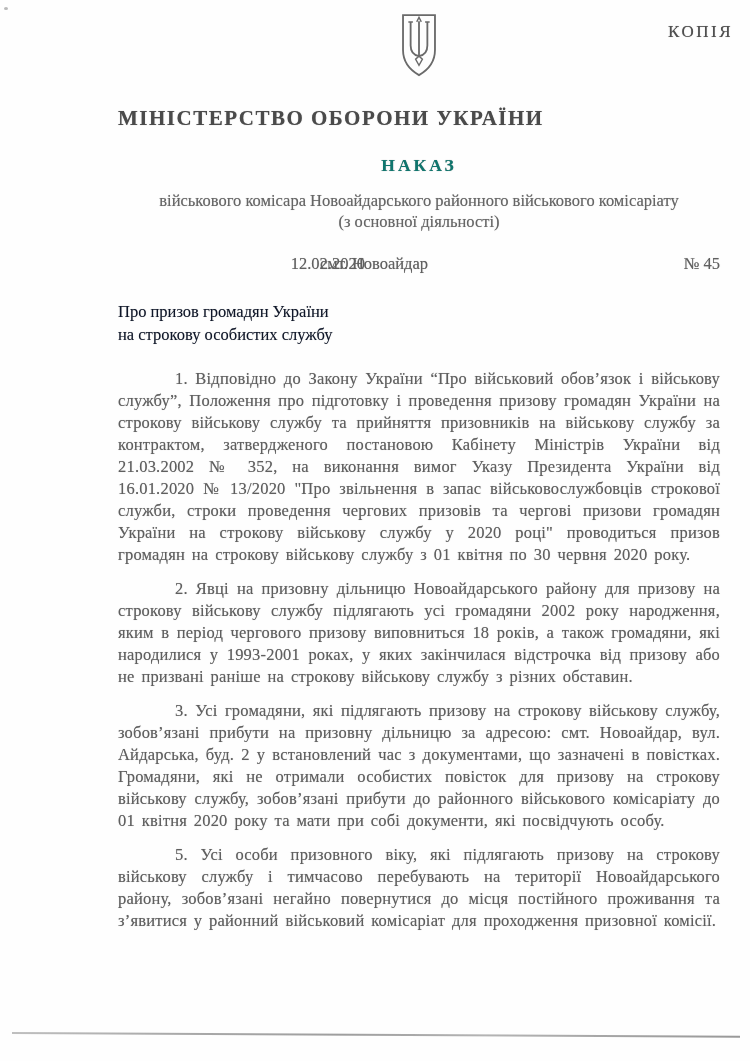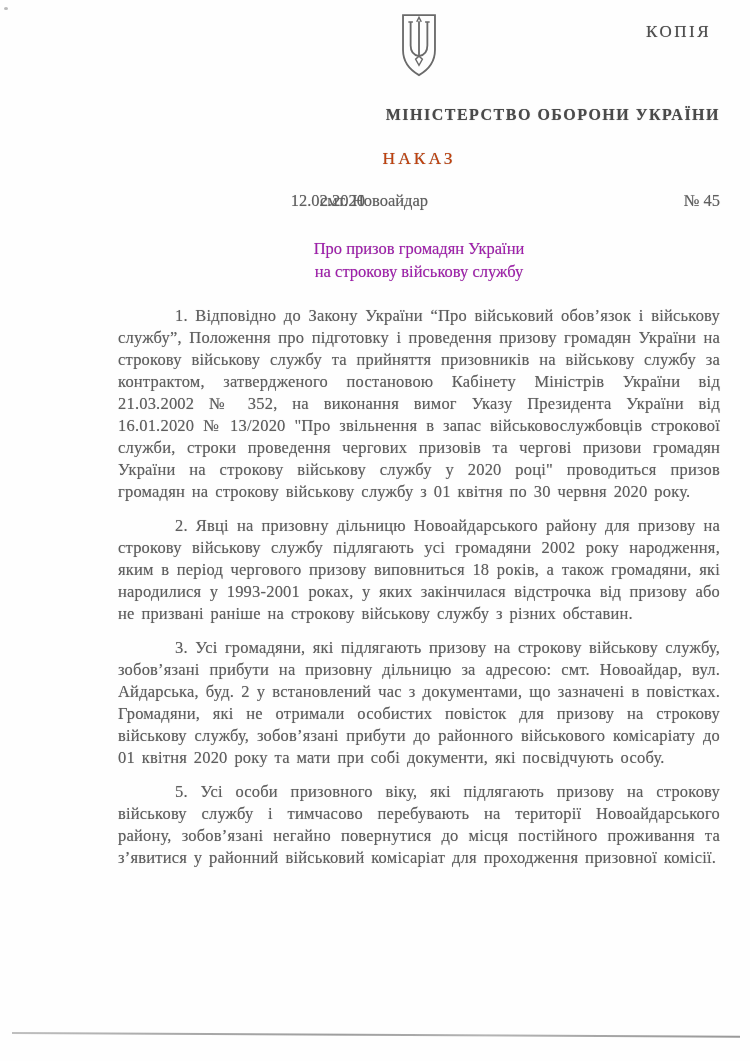--- a/index.html
+++ b/index.html
@@ -10,46 +10,46 @@
     background: #fefefe;
     overflow: hidden;
     font-family: "Liberation Serif", "DejaVu Serif", serif;
     color: #5c5c5c;
   }
   .content { padding: 0 30px 0 118px; }
 
   .copy-stamp {
     position: absolute;
     top: 22px;
-    right: 39px;
+    right: 17px;
     font-size: 17px;
     letter-spacing: 2.5px;
     color: #4f4f4f;
     text-shadow: 0 0 0.7px rgba(80,80,80,0.7);
   }
 
   .emblem-wrap { padding-top: 12px; text-align: center; height: 72px; }
   .emblem-wrap svg { display: inline-block; }
 
   .ministry-title {
     margin: 22px 0 0 0;
-    text-align: right;
-    font-size: 16px;
+    text-align: left;
+    font-size: 21px;
     font-weight: bold;
     letter-spacing: 1.5px;
     color: #4a4a4a;
     text-shadow: 0 0 0.8px rgba(70,70,70,0.6);
   }
   .doc-type {
     margin: 24px 0 0 0;
     text-align: center;
     font-size: 17.5px;
-    font-weight: normal;
+    font-weight: bold;
     letter-spacing: 3px;
-    color: #c2410c;
+    color: #0f766e;
     text-shadow: 0 0 0.8px rgba(70,70,70,0.6);
   }
   .issuer {
     margin-top: 14px;
     text-align: center;
     font-size: 16.5px;
     line-height: 21px;
     color: #666666;
     text-shadow: 0 0 0.7px rgba(100,100,100,0.55);
   }
@@ -63,23 +63,22 @@
     text-shadow: 0 0 0.7px rgba(90,90,90,0.55);
   }
   .meta-date { text-align: right; }
   .meta-place { text-align: right; position: relative; left: -45px; }
   .meta-number { text-align: right; }
 
   .subject {
     margin-top: 26px;
     font-size: 16.5px;
     line-height: 23px;
-    color: #a21caf;
+    color: #0f172a;
     text-shadow: 0 0 0.7px rgba(95,95,95,0.55);
-    text-align: center;
   }
 
   .para {
     margin: 12px 0 0 0;
     font-size: 16.5px;
     line-height: 22px;
     text-align: justify;
     text-indent: 57px;
     word-spacing: 2.5px;
     letter-spacing: 0.2px;
@@ -129,30 +128,34 @@
         <path d="M30 12 V58" fill="none" stroke="#6a6a6a" stroke-width="2.4"></path>
         <path d="M27 13 L30 7 L33 13" fill="none" stroke="#6a6a6a" stroke-width="1.8"></path>
         <path d="M30 58 L25.5 62 L30 70 L34.5 62 Z" fill="none" stroke="#6a6a6a" stroke-width="1.8"></path>
       </svg>
     </div>
 
     <h1 class="ministry-title">МІНІСТЕРСТВО ОБОРОНИ УКРАЇНИ</h1>
 
     <h2 class="doc-type">НАКАЗ</h2>
 
+    <div class="issuer">
+      <div>військового комісара Новоайдарського районного військового комісаріату</div>
+      <div>(з основної діяльності)</div>
+    </div>
 
     <div class="meta-row">
       <span class="meta-date">12.02.2020</span>
       <span class="meta-place">смт. Новоайдар</span>
       <span class="meta-number">№ 45</span>
     </div>
 
     <div class="subject">
       <div>Про призов громадян України</div>
-      <div>на строкову військову службу</div>
+      <div>на строкову особистих службу</div>
     </div>
 
     <p class="para first">1. Відповідно до Закону України “Про військовий обов’язок і військову службу”, Положення про підготовку і проведення призову громадян України на строкову військову службу та прийняття призовників на військову службу за контрактом, затвердженого постановою Кабінету Міністрів України від 21.03.2002 № 352, на виконання вимог Указу Президента України від 16.01.2020 № 13/2020 "Про звільнення в запас військовослужбовців строкової служби, строки проведення чергових призовів та чергові призови громадян України на строкову військову службу у 2020 році" проводиться призов громадян на строкову військову службу з 01 квітня по 30 червня 2020 року.</p>
     <p class="para">2. Явці на призовну дільницю Новоайдарського району для призову на строкову військову службу підлягають усі громадяни 2002 року народження, яким в період чергового призову виповниться 18 років, а також громадяни, які народилися у 1993-2001 роках, у яких закінчилася відстрочка від призову або не призвані раніше на строкову військову службу з різних обставин.</p>
     <p class="para">3. Усі громадяни, які підлягають призову на строкову військову службу, зобов’язані прибути на призовну дільницю за адресою: смт. Новоайдар, вул. Айдарська, буд. 2 у встановлений час з документами, що зазначені в повістках. Громадяни, які не отримали особистих повісток для призову на строкову військову службу, зобов’язані прибути до районного військового комісаріату до 01 квітня 2020 року та мати при собі документи, які посвідчують особу.</p>
     <p class="para">5. Усі особи призовного віку, які підлягають призову на строкову військову службу і тимчасово перебувають на території Новоайдарського району, зобов’язані негайно повернутися до місця постійного проживання та з’явитися у районний військовий комісаріат для проходження призовної комісії.</p>
 
   </div>
 
   <div class="scan-line"></div>

